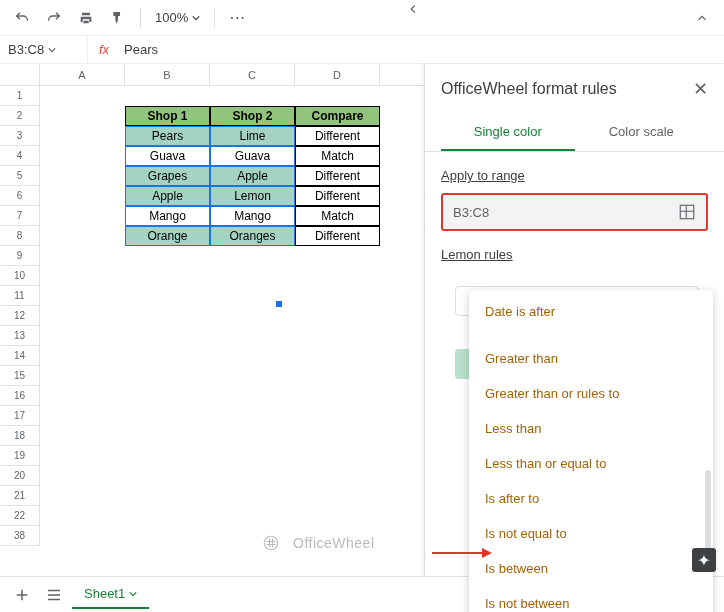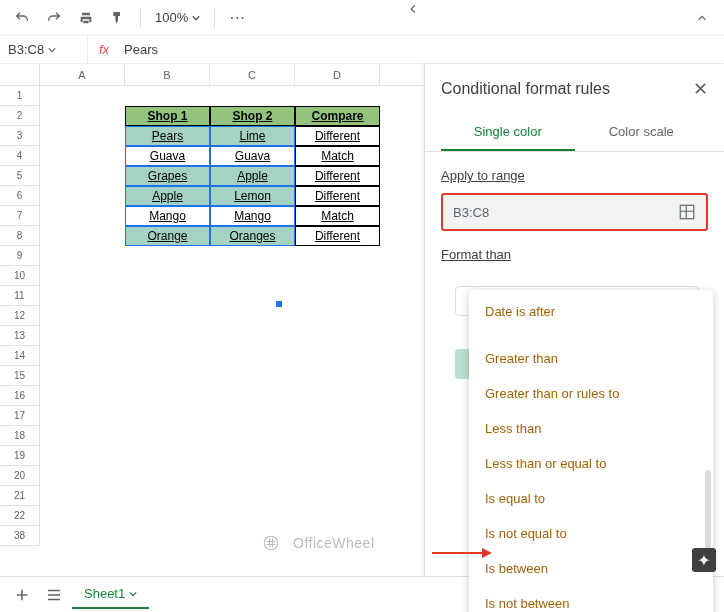--- a/index.html
+++ b/index.html
@@ -17,21 +17,21 @@
 
 .main { display: flex; height: 512px; }
 .sheet { flex: 1; position: relative; }
 .colheads { display: flex; height: 22px; border-bottom: 1px solid #e0e0e0; }
 .corner { width: 40px; border-right: 1px solid #e0e0e0; background: #fff; }
 .colh { width: 85px; border-right: 1px solid #e0e0e0; font-size: 11px; color: #5f6368; display: flex; align-items: center; justify-content: center; }
 .rows { }
 .row { display: flex; height: 20px; }
 .rowh { width: 40px; border-right: 1px solid #e0e0e0; border-bottom: 1px solid #e0e0e0; font-size: 10px; color: #5f6368; display: flex; align-items: center; justify-content: center; }
 .cell { width: 85px; height: 20px; }
-.tcell { border: 1px solid #000; font-size: 12px; display: flex; align-items: center; justify-content: center; padding: 0 4px; text-decoration: underline; }
+.tcell { border: 1px solid #000; font-size: 12px; display: flex; align-items: center; justify-content: center; padding: 0 4px; }
 .th { background: #93c47d; font-weight: bold; }
 .hl { background: #a4d3c6; }
 .sel { outline: 1px solid #1a73e8; outline-offset: -1px; }
 
 .panel { width: 300px; border-left: 1px solid #dadce0; padding: 0; position: relative; background: #fff; box-shadow: -2px 0 4px rgba(0,0,0,0.05); }
 .phead { display: flex; align-items: center; justify-content: space-between; padding: 14px 16px; font-size: 16px; color: #3c4043; }
 .tabs { display: flex; padding: 0 16px; border-bottom: 1px solid #e0e0e0; }
 .tab { flex: 1; text-align: center; padding: 10px 0; font-size: 13px; color: #5f6368; cursor: pointer; }
 .tab.active { color: #188038; border-bottom: 2px solid #188038; font-weight: 500; }
 .section { padding: 16px; }
@@ -286,54 +286,54 @@
     <div class="dotmark"></div>
   </div>
   <div class="collapse">
       <svg width="14" height="14" viewBox="0 0 24 24" fill="none" stroke="currentColor" stroke-width="2">
         <path d="M15 6l-6 6 6 6"></path>
       </svg>
     </div>
 
   <div class="panel">
     <div class="phead">
-      <span>Conditional format rules</span>
+      <span>OfficeWheel format rules</span>
       <span style="cursor:pointer;color:#5f6368;font-size:18px">✕</span>
     </div>
     <div class="tabs">
       <div class="tab active">Single color</div>
       <div class="tab">Color scale</div>
     </div>
     <div class="section">
       <div class="slabel">Apply to range</div>
       <div class="rangefield">
         <span>B3:C8</span>
         <span class="gridico">
             <svg width="18" height="18" viewBox="0 0 24 24" fill="none" stroke="currentColor" stroke-width="1.5">
               <rect x="3" y="3" width="18" height="18"></rect>
               <path d="M3 11h18M11 3v18"></path>
             </svg>
           </span>
       </div>
     </div>
     <div class="section" style="padding-top:0">
-      <div class="slabel">Format than</div>
+      <div class="slabel">Lemon rules</div>
     </div>
     <div class="selarr">▴</div>
     <div class="preview"></div>
     <div class="donebtn">Done</div>
 
     <div class="dropdown">
       <div class="dditem">Date is after</div>
       <div class="ddgap"></div>
       <div class="dditem">Greater than</div>
       <div class="dditem">Greater than or rules to</div>
       <div class="dditem">Less than</div>
       <div class="dditem">Less than or equal to</div>
-      <div class="dditem">Is equal to</div>
+      <div class="dditem">Is after to</div>
       <div class="dditem">Is not equal to</div>
       <div class="dditem">Is between</div>
       <div class="dditem">Is not between</div>
 
       <div class="ddscroll"></div>
     </div>
   </div>
 </div>
 
 <div class="arrow">

